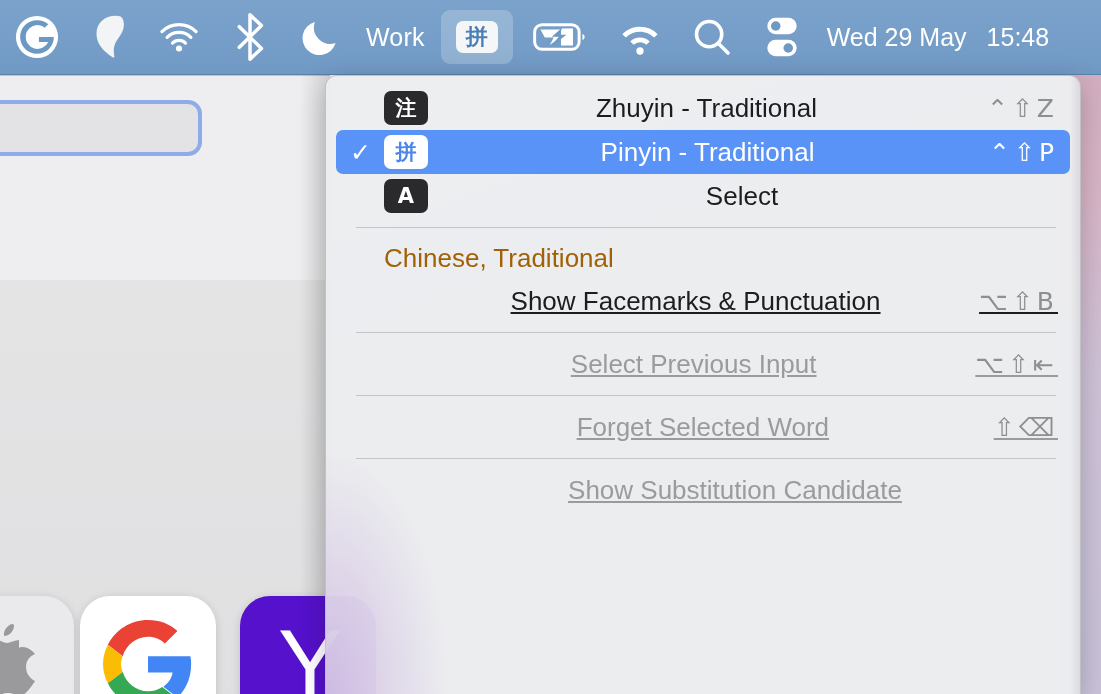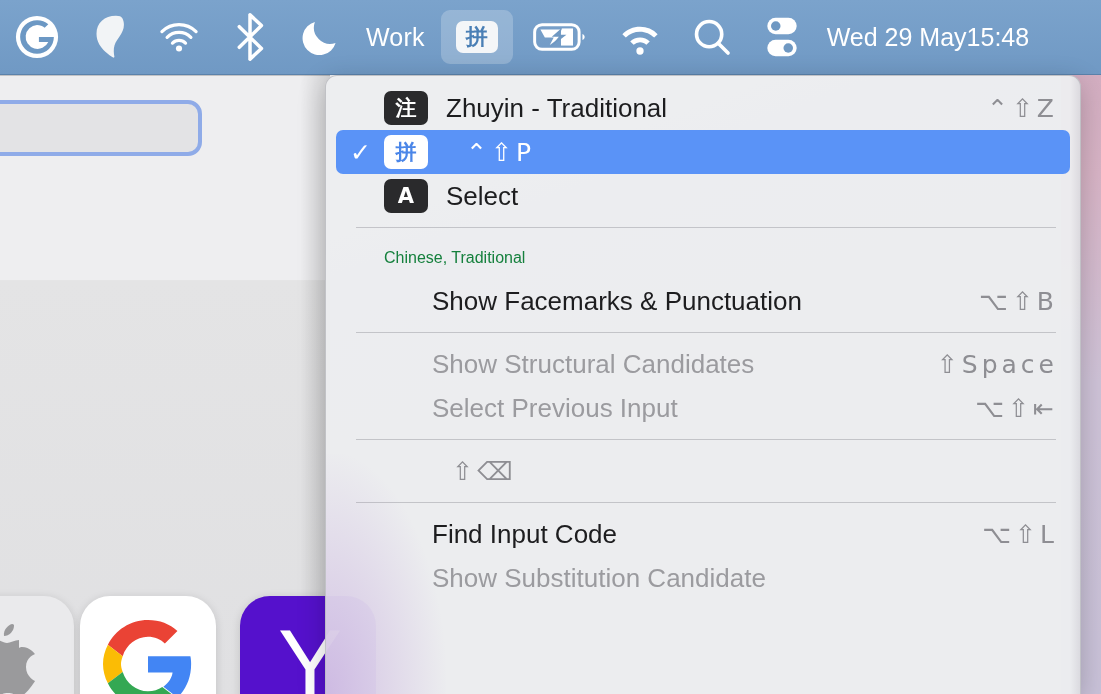--- a/index.html
+++ b/index.html
@@ -78,21 +78,21 @@
     margin:0 6px;
   }
   .ime-chip {
     background:#f4f6f8; color:#4a7fb5;
     width:42px; height:32px; border-radius:7px;
     display:flex; align-items:center; justify-content:center;
     font-size:22px; line-height:1; font-weight:600;
     font-family:"DejaVu Sans", sans-serif;
   }
   #mb-clock {
-    display:flex; align-items:flex-start; 
+    display:flex; align-items:flex-start; gap:20px;
     color:#fff; font-size:25px; padding-left:10px; padding-right:4px;
   }
 
   
   #ime-menu {
     position:absolute; left:325px; top:75px;
     width:756px; height:619px;
     background:rgba(236,237,239,0.96);
     border-radius:12px 12px 0 0;
     border:1px solid rgba(170,170,175,0.65);
@@ -137,37 +137,37 @@
   .row-badge {
     flex:0 0 44px; width:40px; height:34px;
     border-radius:7px;
     background:#2a2a2c; color:#ffffff;
     display:flex; align-items:center; justify-content:center;
     font-size:21px; line-height:1; font-weight:600;
     font-family:"DejaVu Sans", sans-serif;
     margin-right:18px;
   }
   .menu-row.selected .row-badge { background:#ffffff; color:#4b86e8; }
-  .row-label { flex:1; white-space:nowrap; }
+  .row-label { flex:1; white-space:nowrap;text-align:center; }
   .row-shortcut {
     font-size:25px; color:#8e8e93;
     letter-spacing:4px;
     font-family:"DejaVu Sans", sans-serif;
     white-space:nowrap; padding-left:20px;
   }
   .menu-row.selected .row-shortcut { color:#ffffff; }
 
   .section-header {
-    font-size:16px; color:#15803d;
+    font-size:26px; color:#a16207;
     padding:0 0 0 48px; height:42px;
     display:flex; align-items:center;
     margin:0 10px;
     position:relative; z-index:2;
   }
-  .menu-row.indented { padding-left:96px; }
+  .menu-row.indented { padding-left:96px;text-decoration:underline; }
   .menu-sep {
     height:1px; background:rgba(130,130,136,0.38);
     margin:9px 24px 9px 30px;
     position:relative; z-index:2;
   }
 </style>
 </head>
 <body>
 
 <div id="desktop">
@@ -288,20 +288,21 @@
   <div class="menu-row">
     <span class="row-check"></span>
     <span class="row-badge">注</span>
     <span class="row-label">Zhuyin - Traditional</span>
     <span class="row-shortcut">⌃⇧Z</span>
   </div>
 
   <div class="menu-row selected">
     <span class="row-check">✓</span>
     <span class="row-badge">拼</span>
+    <span class="row-label">Pinyin - Traditional</span>
     <span class="row-shortcut">⌃⇧P</span>
   </div>
 
   <div class="menu-row">
     <span class="row-check"></span>
     <span class="row-badge">A</span>
     <span class="row-label">Select</span>
     <span class="row-shortcut"></span>
   </div>
 
@@ -309,43 +310,36 @@
 
   <div class="section-header">Chinese, Traditional</div>
 
   <div class="menu-row indented">
     <span class="row-label">Show Facemarks &amp; Punctuation</span>
     <span class="row-shortcut">⌥⇧B</span>
   </div>
 
   <div class="menu-sep"></div>
 
-  <div class="menu-row indented disabled">
-    <span class="row-label">Show Structural Candidates</span>
-    <span class="row-shortcut">⇧Space</span>
-  </div>
 
 
   <div class="menu-row indented disabled">
     <span class="row-label">Select Previous Input</span>
     <span class="row-shortcut">⌥⇧⇤</span>
   </div>
 
   <div class="menu-sep"></div>
 
   <div class="menu-row indented disabled">
+    <span class="row-label">Forget Selected Word</span>
     <span class="row-shortcut">⇧⌫</span>
   </div>
 
   <div class="menu-sep"></div>
 
-  <div class="menu-row indented">
-    <span class="row-label">Find Input Code</span>
-    <span class="row-shortcut">⌥⇧L</span>
-  </div>
 
 
   <div class="menu-row indented disabled">
     <span class="row-label">Show Substitution Candidate</span>
     <span class="row-shortcut"></span>
   </div>
 
 </div>
 
 </body></html>

